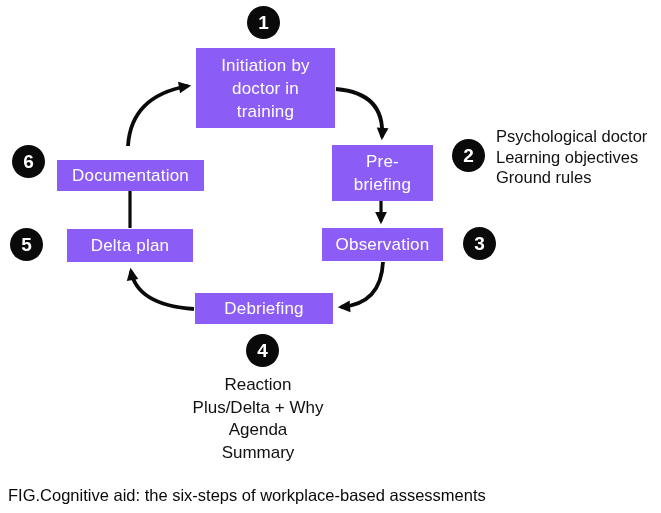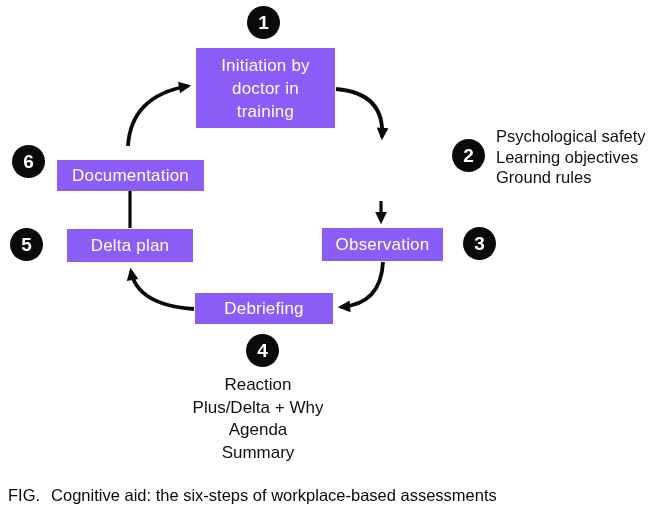--- a/index.html
+++ b/index.html
@@ -27,21 +27,21 @@
     width:33px;height:33px;border-radius:50%;
     background:#0a0a0a;color:#ffffff;
     display:flex;align-items:center;justify-content:center;
     font-size:19px;font-weight:600;
   }
   .notes{position:absolute;color:#111111;}
   .notes .note-line{display:block;}
   .notes-right{left:496px;top:126px;font-size:16.5px;line-height:20.5px;}
   .notes-bottom{left:108px;top:374px;width:300px;text-align:center;font-size:17px;line-height:22.5px;}
   .caption{position:absolute;left:8px;top:486px;font-size:16.5px;color:#0a0a0a;white-space:nowrap;}
-  .caption-label{margin-right:11px;}
+  .caption-label{}
   
   .node-initiation{left:196px;top:48px;width:139px;height:80px;}
   .node-prebriefing{left:332px;top:145px;width:101px;height:56px;}
   .node-observation{left:322px;top:228px;width:121px;height:33px;}
   .node-debriefing{left:195px;top:293px;width:138px;height:31px;}
   .node-actionplan{left:67px;top:229px;width:126px;height:33px;}
   .node-documentation{left:57px;top:160px;width:147px;height:31px;}
   
   .badge-1{left:247px;top:6px;}
   .badge-2{left:452px;top:139px;}
@@ -87,39 +87,43 @@
   <div class="badge badge-6">
       <span>6</span>
     </div>
 
   <div class="node node-initiation">
     <span class="line">Initiation by</span>
     <span class="line">doctor in</span>
     <span class="line">training</span>
   </div>
 
+  <div class="node node-prebriefing">
+    <span class="line">Pre-</span>
+    <span class="line">briefing</span>
+  </div>
 
   <div class="node node-observation">
     <span class="line">Observation</span>
   </div>
 
   <div class="node node-debriefing">
     <span class="line">Debriefing</span>
   </div>
 
   <div class="node node-actionplan">
     <span class="line">Delta plan</span>
   </div>
 
   <div class="node node-documentation">
     <span class="line">Documentation</span>
   </div>
 
   <div class="notes notes-right">
-    <span class="note-line">Psychological safety</span>
+    <span class="note-line">Psychological doctor</span>
     <span class="note-line">Learning objectives</span>
     <span class="note-line">Ground rules</span>
   </div>
 
   <div class="notes notes-bottom">
     <span class="note-line">Reaction</span>
     <span class="note-line">Plus/Delta + Why</span>
     <span class="note-line">Agenda</span>
     <span class="note-line">Summary</span>
   </div>

